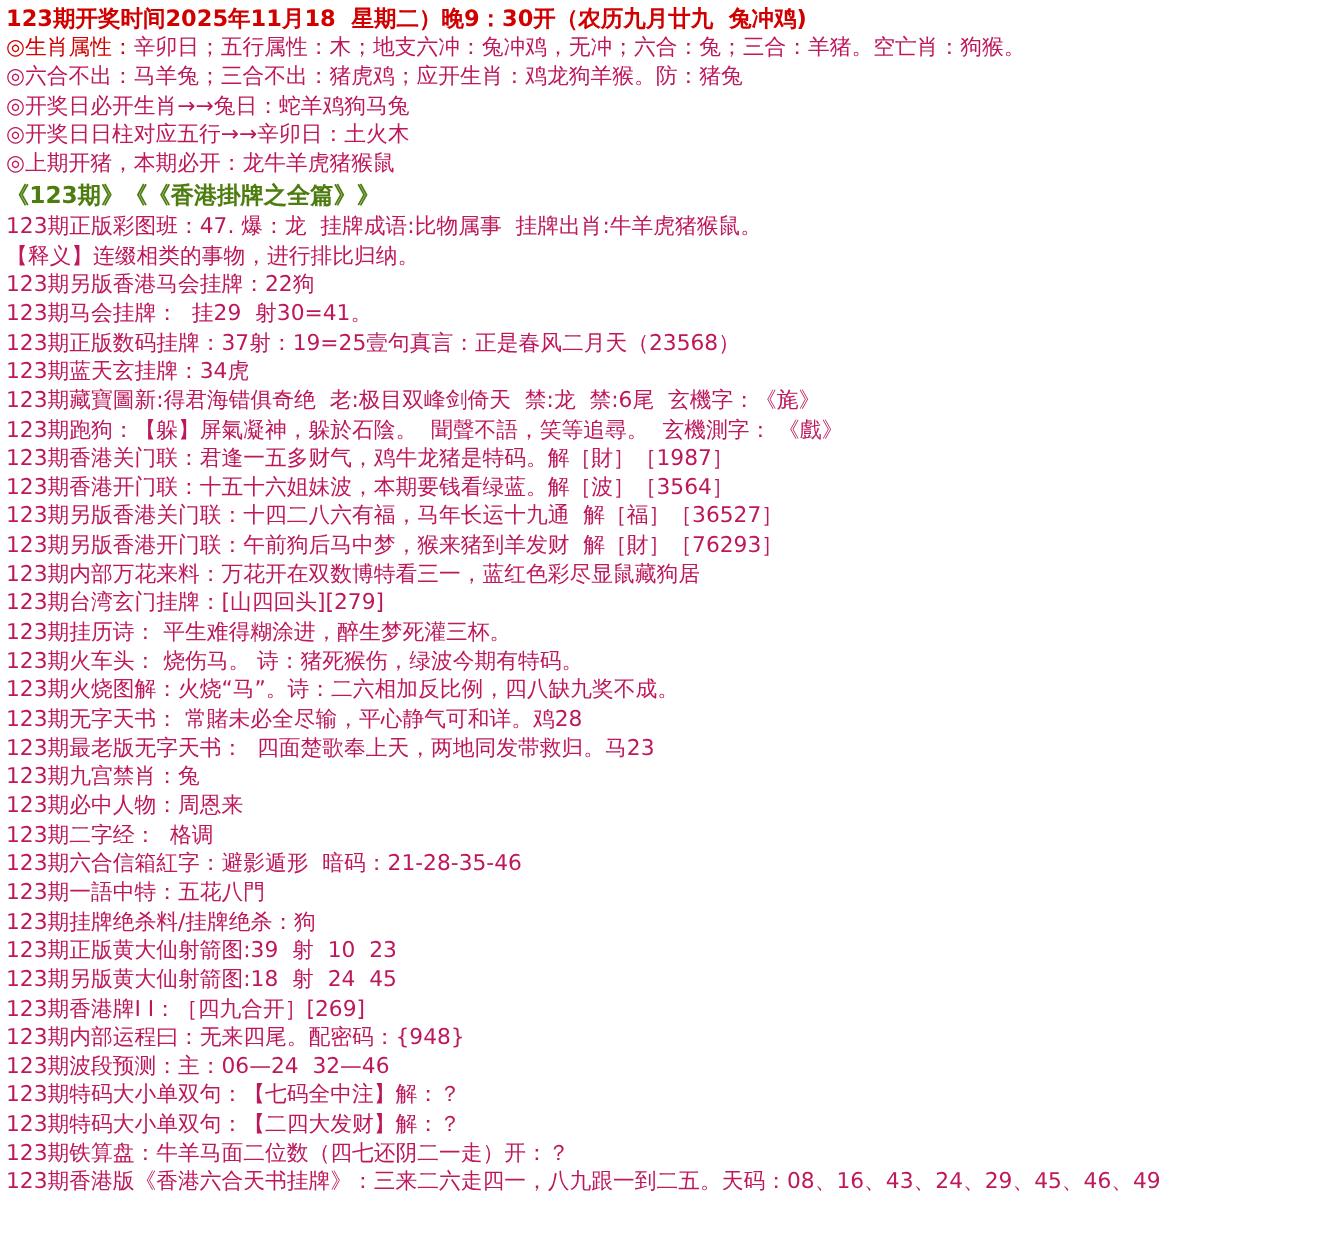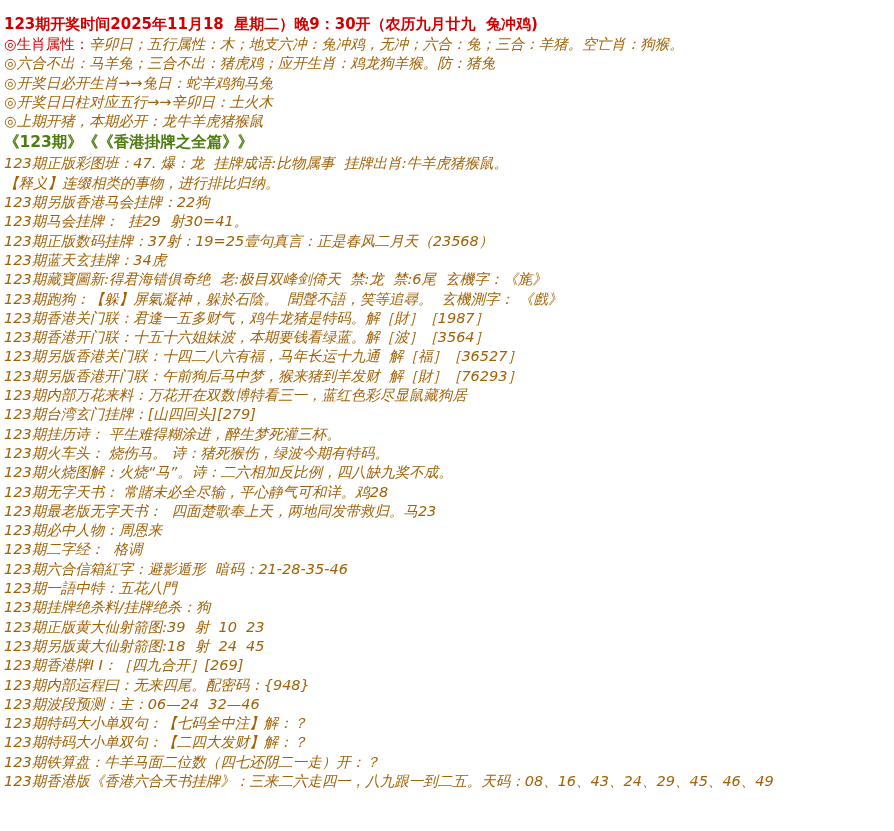--- a/index.html
+++ b/index.html
@@ -12,30 +12,30 @@
     height: 831px;
     font-family: "DejaVu Sans", "Liberation Sans", sans-serif;
     font-size: 14.5px;
     color: #000000;
     overflow: hidden;
   }
   .page {
     position: relative;
     width: 894px;
     height: 810px;
-    padding: 14px 4px 0 4px;
+    padding: 2px 4px 0 4px;
     box-sizing: border-box;
   }
   .line {
     line-height: 19.3px;
     white-space: pre;
     letter-spacing: 0px;
   }
   .red     { color: #d00000; text-align: center; }
-  .black   { color: #a16207; font-style: italic; }
+  .black   { color: #be185d; }
   .hdr {
     color: #d00000;
     font-weight: bold;
     font-size: 15px;
     line-height: 21px;
   }
   .title-line {
     color: #4d7c0f;
     font-weight: bold;
     font-size: 15.5px;
@@ -72,20 +72,21 @@
     <div class="line black">123期香港开门联：十五十六姐妹波，本期要钱看绿蓝。解［波］［3564］</div>
     <div class="line black">123期另版香港关门联：十四二八六有福，马年长运十九通  解［福］［36527］</div>
     <div class="line black">123期另版香港开门联：午前狗后马中梦，猴来猪到羊发财  解［財］［76293］</div>
     <div class="line black">123期内部万花来料：万花开在双数博特看三一，蓝红色彩尽显鼠藏狗居</div>
     <div class="line black">123期台湾玄门挂牌：[山四回头][279]</div>
     <div class="line black">123期挂历诗： 平生难得糊涂进，醉生梦死灌三杯。</div>
     <div class="line black">123期火车头： 烧伤马。 诗：猪死猴伤，绿波今期有特码。</div>
     <div class="line black">123期火烧图解：火烧“马”。诗：二六相加反比例，四八缺九奖不成。</div>
     <div class="line black">123期无字天书： 常賭未必全尽输，平心静气可和详。鸡28</div>
     <div class="line black">123期最老版无字天书：  四面楚歌奉上天，两地同发带救归。马23</div>
+    <div class="line black">123期九宫禁肖：兔</div>
     <div class="line black">123期必中人物：周恩来</div>
     <div class="line black">123期二字经：  格调</div>
     <div class="line black">123期六合信箱紅字：避影遁形  暗码：21-28-35-46</div>
     <div class="line black">123期一語中特：五花八門</div>
     <div class="line black">123期挂牌绝杀料/挂牌绝杀：狗</div>
     <div class="line black">123期正版黄大仙射箭图:39  射  10  23</div>
     <div class="line black">123期另版黄大仙射箭图:18  射  24  45</div>
     <div class="line black">123期香港牌I I：［四九合开］[269]</div>
     <div class="line black">123期内部运程曰：无来四尾。配密码：{948}</div>
     <div class="line black">123期波段预测：主：06—24  32—46</div>

